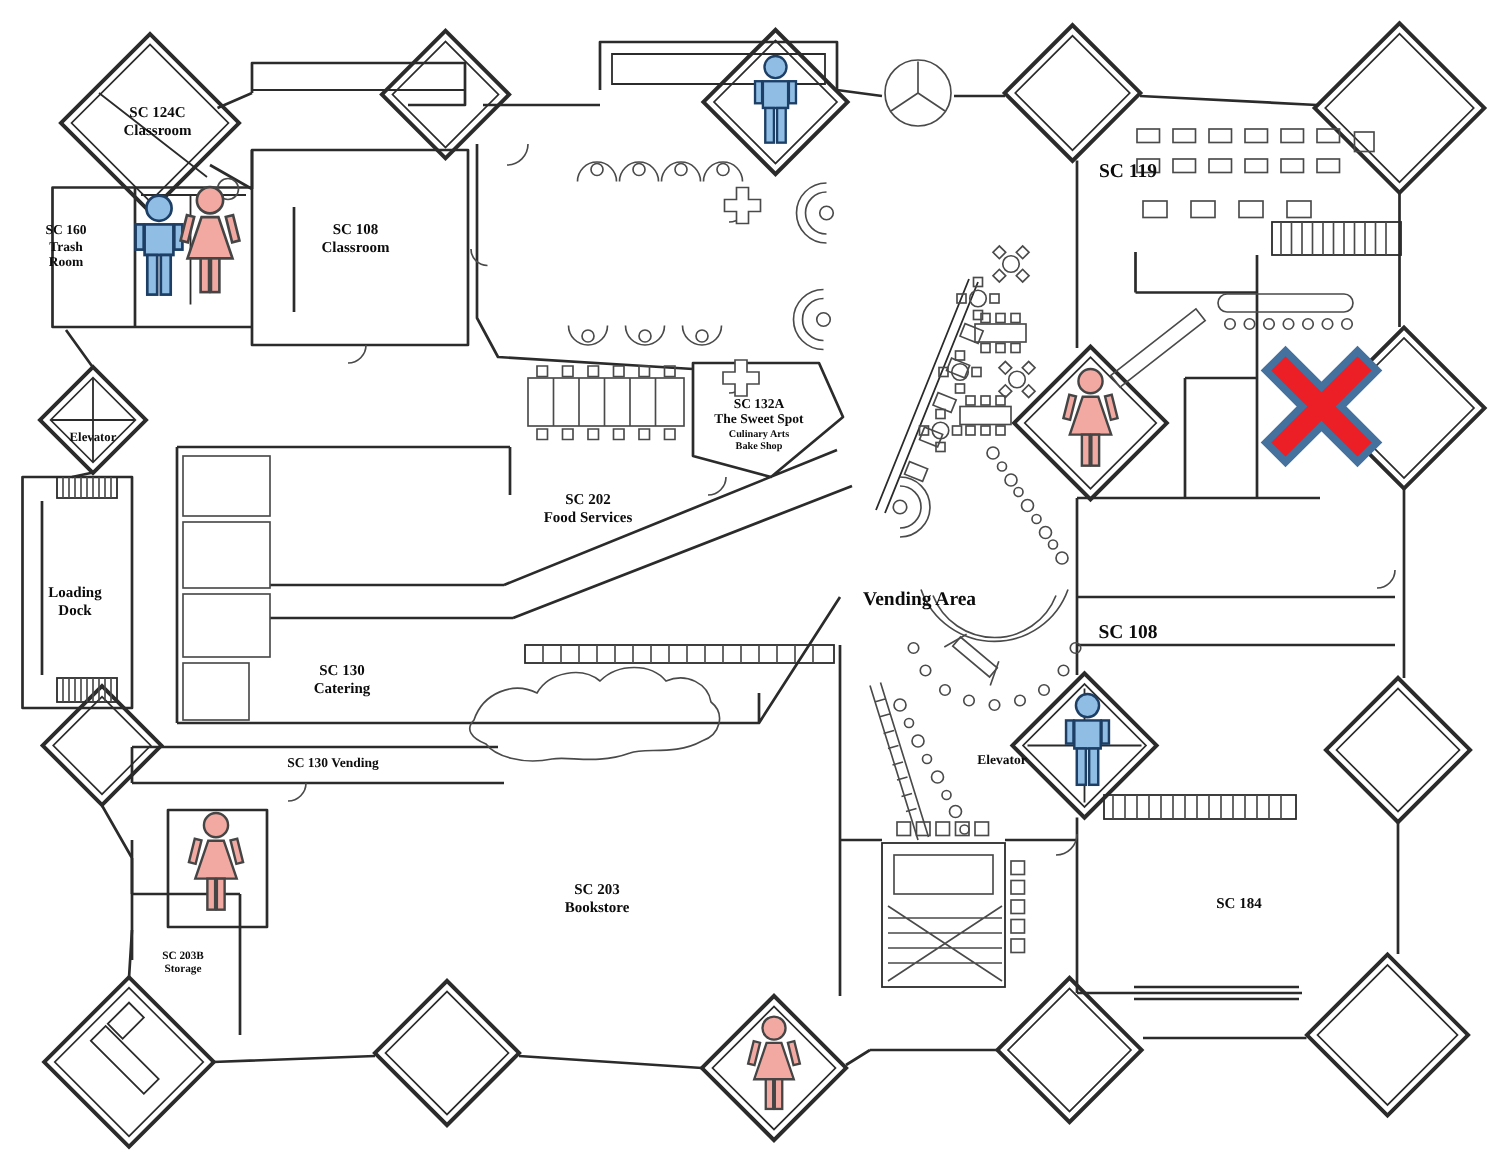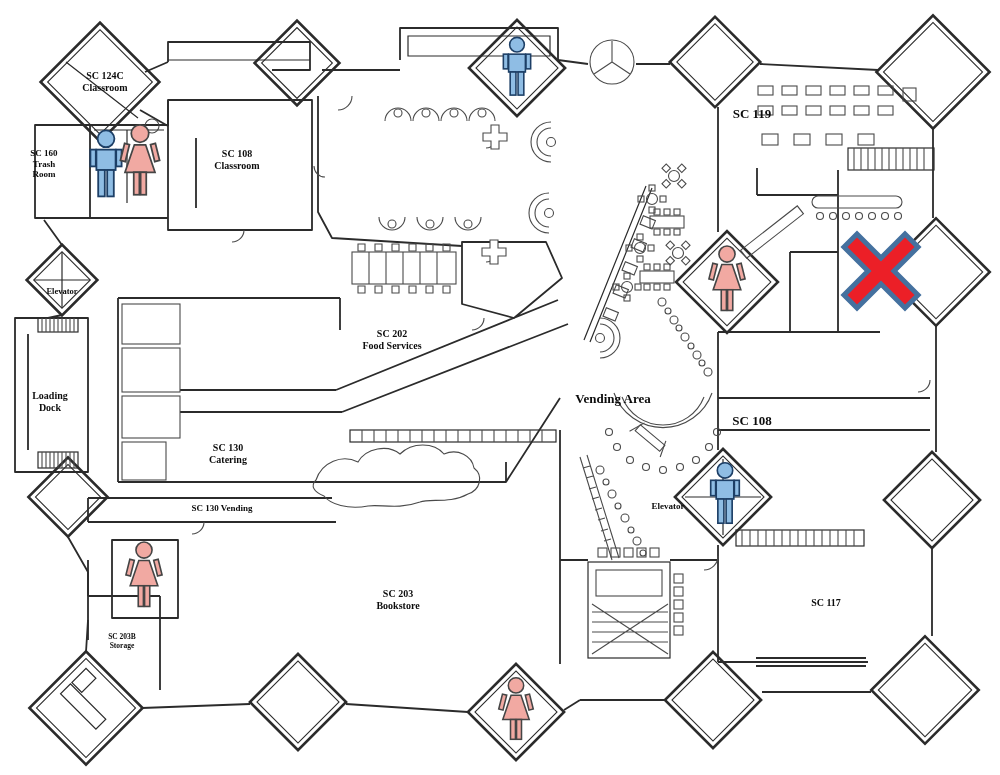--- a/index.html
+++ b/index.html
@@ -350,30 +350,36 @@
   </g>
 </svg>
 
   <div class="lbl" style="left:55px;top:70px;width:100px">SC 124C
 Classroom</div>
   <div class="lbl fs9" style="left:6px;top:148px;width:76px">SC 160
 Trash
 Room</div>
   <div class="lbl" style="left:177px;top:148px;width:120px">SC 108
 Classroom</div>
+  <div class="lbl fs9" style="left:452px;top:253px;width:108px">
+    <span style="white-space:pre-line">SC 132A
+The Sweet Spot</span>
+    <span class="sub">Culinary Arts
+Bake Shop</span>
+  </div>
   <div class="lbl" style="left:332px;top:328px;width:120px">SC 202
 Food Services</div>
   <div class="lbl fs85" style="left:22px;top:286px;width:80px">Elevator</div>
   <div class="lbl" style="left:12px;top:390px;width:76px">Loading
 Dock</div>
   <div class="lbl" style="left:168px;top:442px;width:120px">SC 130
 Catering</div>
   <div class="lbl fs9" style="left:152px;top:503px;width:140px">SC 130 Vending</div>
   <div class="lbl" style="left:338px;top:588px;width:120px">SC 203
 Bookstore</div>
   <div class="lbl fs75" style="left:84px;top:633px;width:76px">SC 203B
 Storage</div>
   <div class="lbl fs95" style="left:563px;top:391px;width:100px">Vending Area</div>
   <div class="lbl fs95" style="left:722px;top:413px;width:60px">SC 108</div>
   <div class="lbl fs9" style="left:628px;top:501px;width:80px">Elevator</div>
   <div class="lbl fs95" style="left:722px;top:106px;width:60px">SC 119</div>
-  <div class="lbl" style="left:786px;top:597px;width:80px">SC 117</div>
+  <div class="lbl" style="left:786px;top:597px;width:80px">SC 184</div>
 </div>
 
 </body></html>

